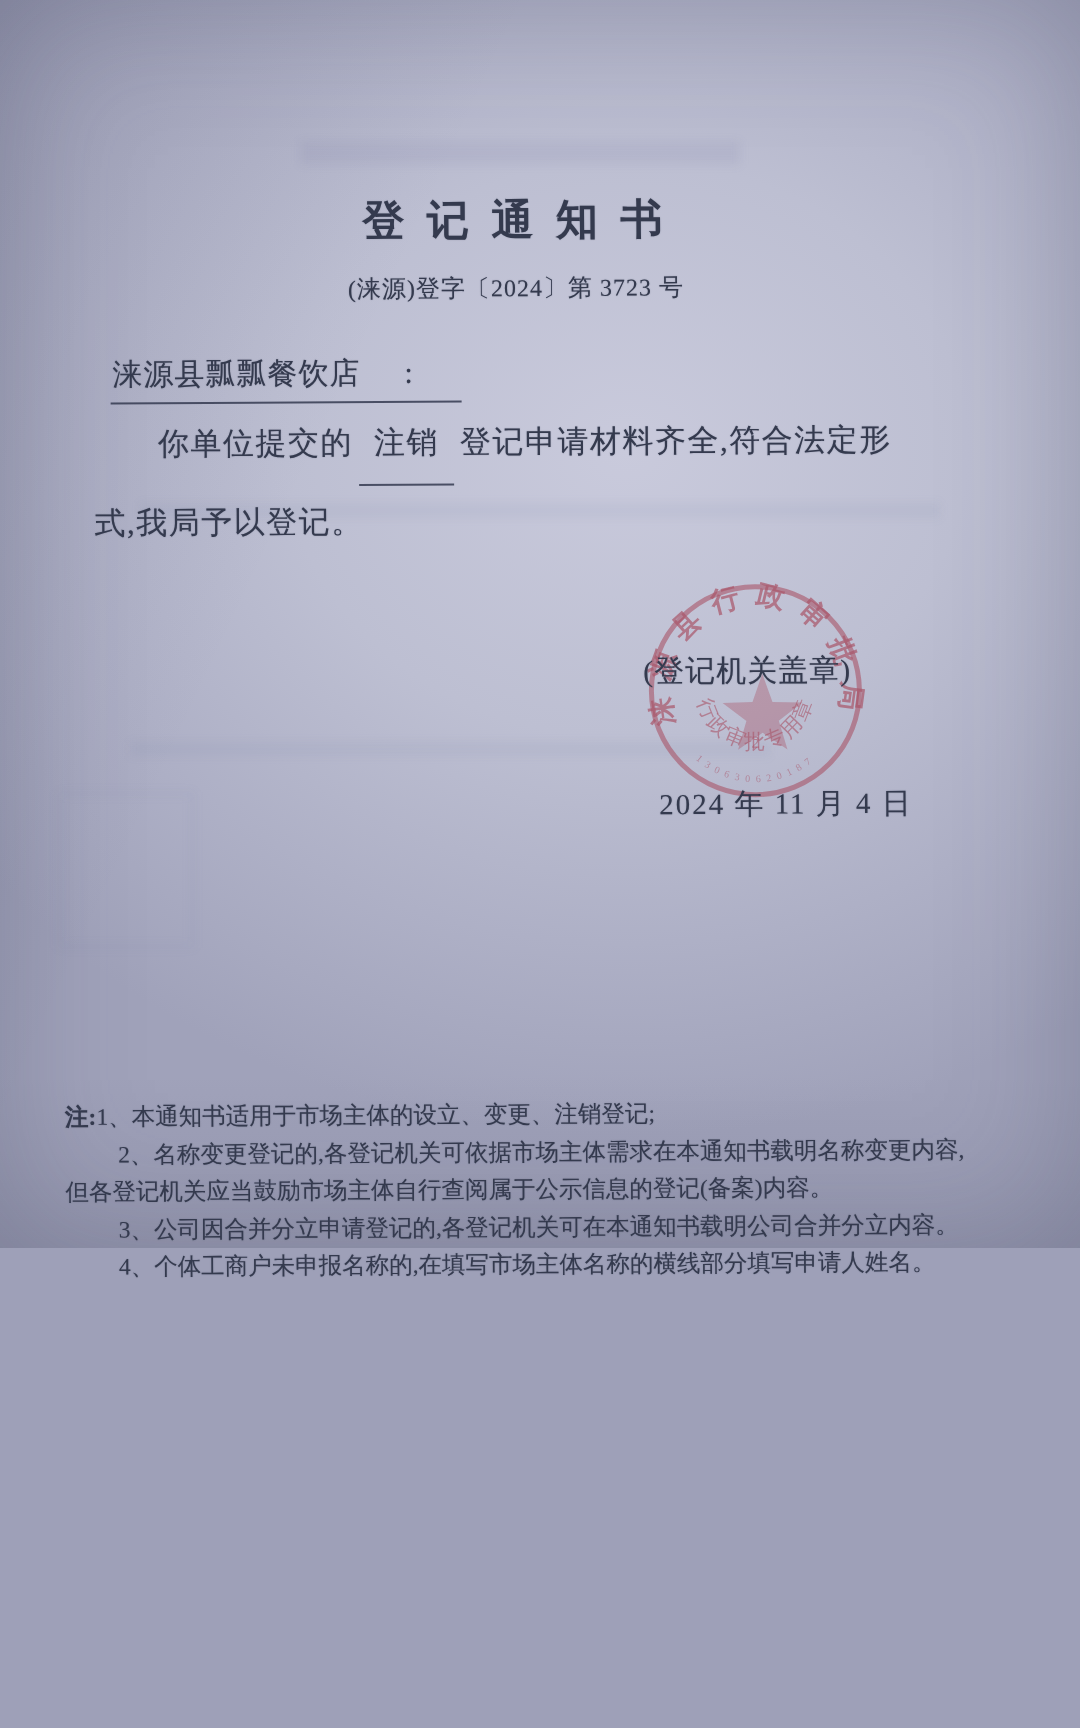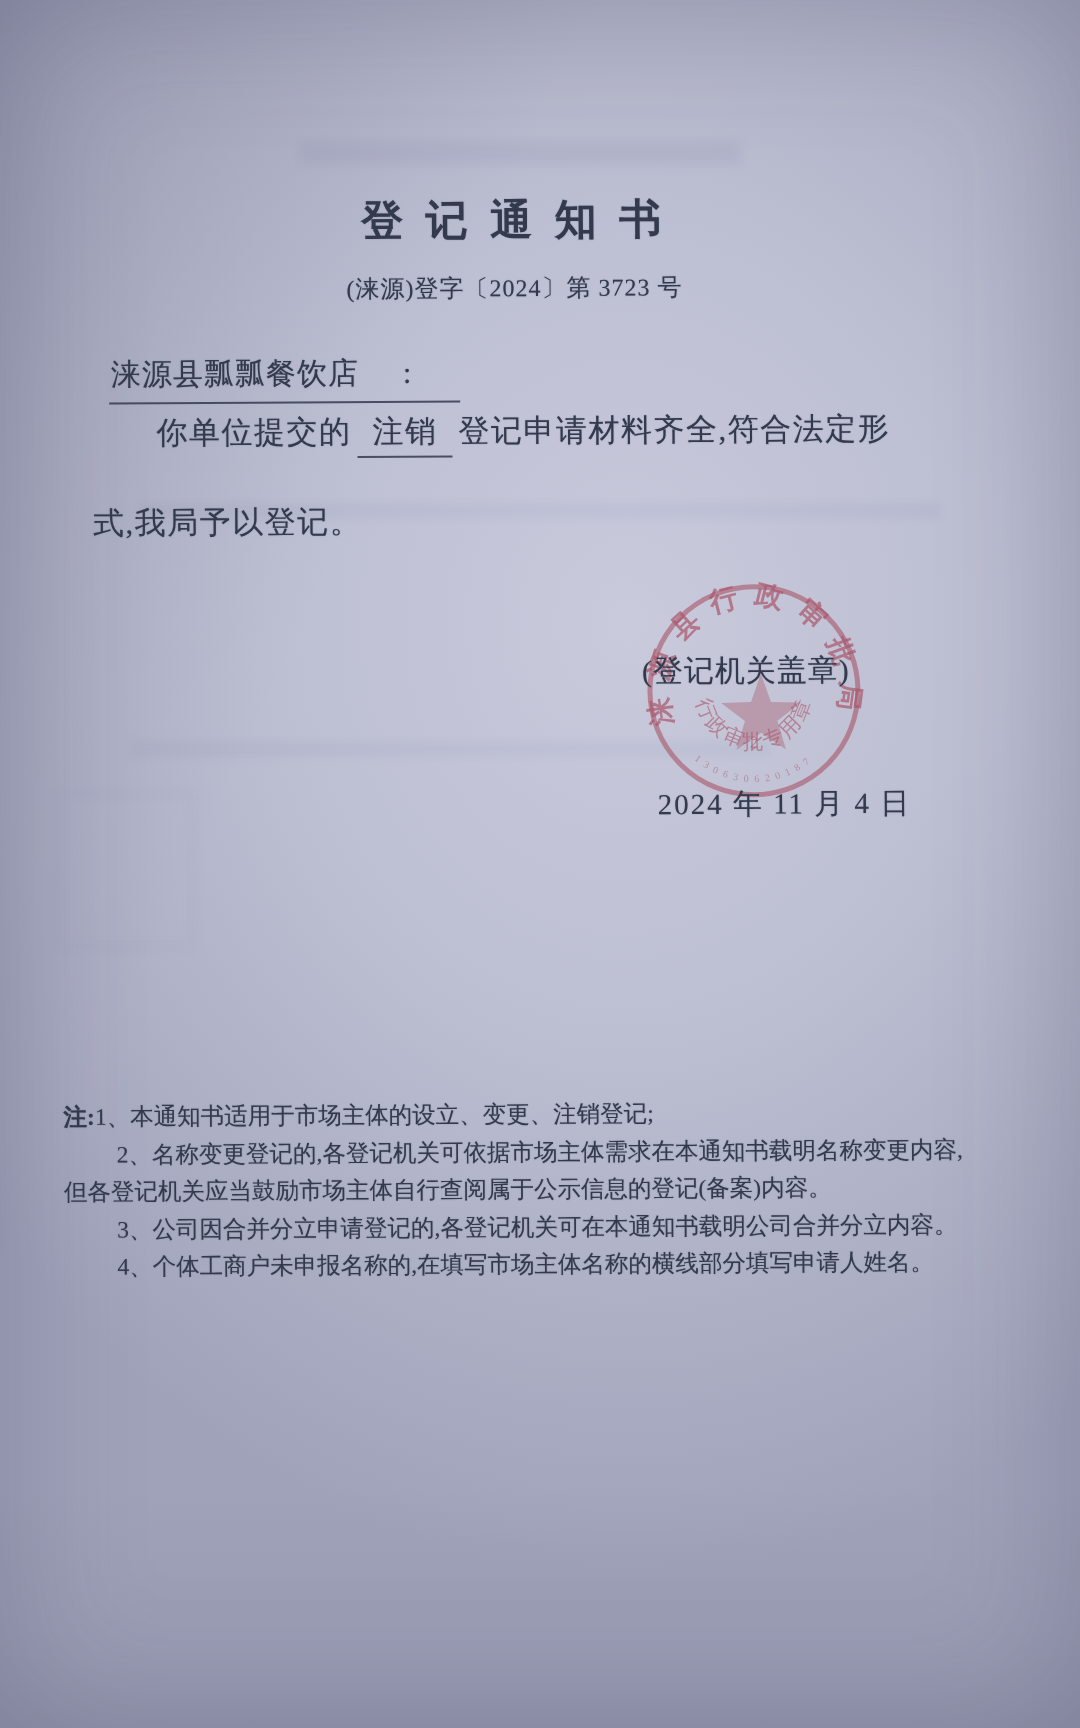--- a/index.html
+++ b/index.html
@@ -2,21 +2,21 @@
 <html><head>
 <meta charset="utf-8">
 <style>
   html,body{margin:0;padding:0;}
   body{
     width:1080px;height:1728px;overflow:hidden;
     background:#9ea0b8;
     font-family:"Liberation Serif","DejaVu Serif",serif;
   }
   .photo{
-    position:relative;width:1080px;height:1728px;
+    position:relative;width:1080px;height:1248px;
     background:
       linear-gradient(115deg, rgba(70,72,95,0.12), rgba(70,72,95,0) 32%),
       linear-gradient(0deg, rgba(70,72,95,0.10), rgba(70,72,95,0) 14%),
       radial-gradient(ellipse 75% 55% at 58% 36%, #c9cadc 0%, #bdbfd2 42%, #aeb0c6 72%, #a0a2ba 100%);
     box-shadow: inset 0 0 140px rgba(58,60,86,0.28);
   }
   .content{position:absolute;inset:0;transform:rotate(-0.35deg);color:#343a4e;}
   .ink{color:#343a4e;text-shadow:0 0 1.2px rgba(52,58,80,0.45);}
 
   .title{
@@ -31,21 +31,21 @@
   }
   .addressee{position:absolute;top:352px;left:112px;font-size:30px;letter-spacing:1px;}
   .addr-line{display:inline-block;border-bottom:2.5px solid rgba(52,58,80,0.85);padding:0 48px 7px 2px;}
   .addr-colon{margin-left:44px;}
 
   .body-line{position:absolute;left:95px;width:800px;font-size:31px;letter-spacing:1.5px;}
   .body-line.l1{top:410px;padding-left:64px;}
   .body-line.l2{top:500px;}
   .blank{
     display:inline-block;border-bottom:2.5px solid rgba(52,58,80,0.85);
-    padding:0 15px 3px;margin:0 6px;
+    padding:0 15px 20px;margin:11px 6px;
   }
 
   .seal-caption{position:absolute;top:652px;left:643px;font-size:30px;letter-spacing:1px;z-index:3;}
   .date{position:absolute;top:786px;left:658px;font-size:29px;letter-spacing:2px;z-index:3;}
 
   .stamp{position:absolute;top:577px;left:640px;width:230px;height:230px;z-index:2;opacity:0.92;}
   .stamp text{font-family:"Liberation Serif","DejaVu Serif",serif;}
 
   .notes{position:absolute;top:1096px;left:62px;width:905px;font-size:23.5px;line-height:37.6px;}
   .note{margin:0;}

